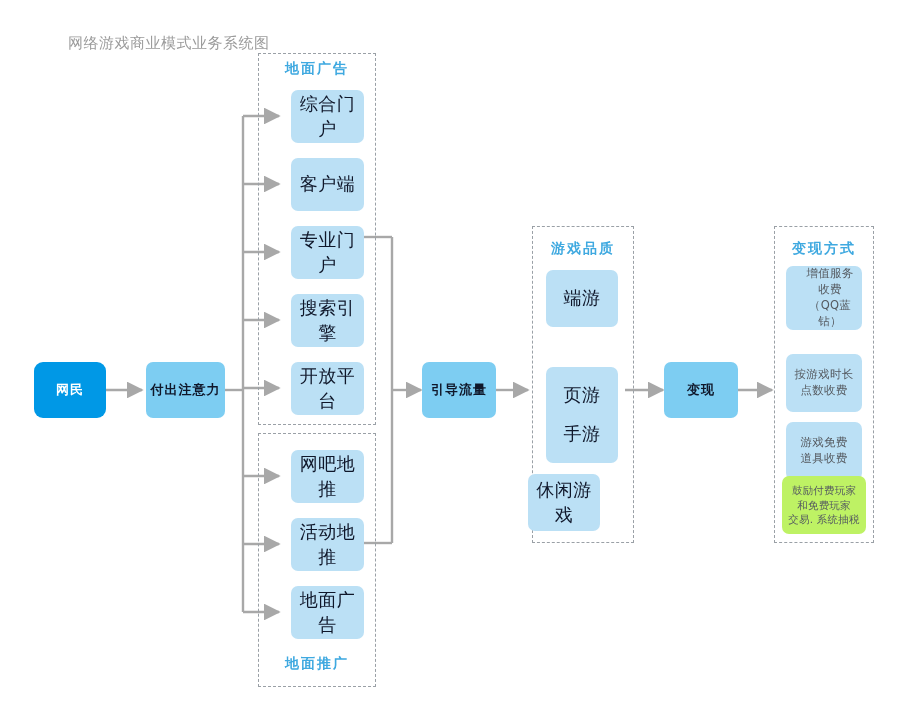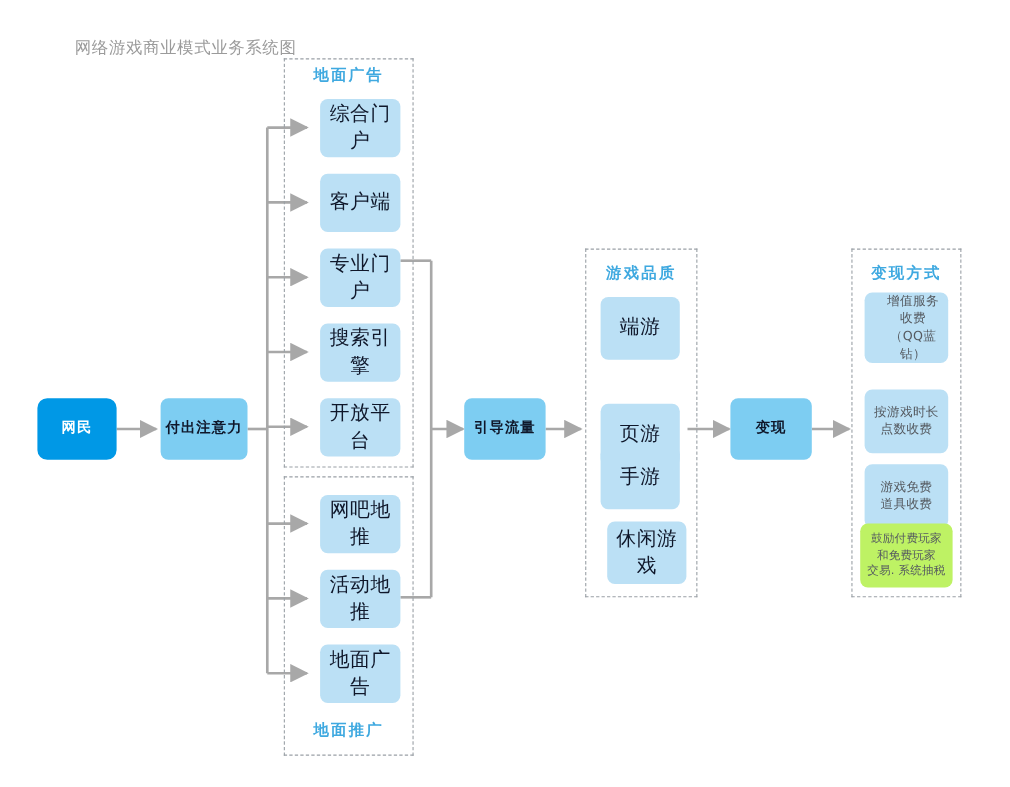--- a/index.html
+++ b/index.html
@@ -164,21 +164,21 @@
   <div class="node node-light" style="left:291px; top:362px; width:73px; height:53px;">开放平台</div>
   <div class="node node-light" style="left:291px; top:294px; width:73px; height:53px;">搜索引擎</div>
 
   <div class="node node-light" style="left:291px; top:450px; width:73px; height:53px;">网吧地推</div>
   <div class="node node-light" style="left:291px; top:518px; width:73px; height:53px;">活动地推</div>
   <div class="node node-light" style="left:291px; top:586px; width:73px; height:53px;">地面广告</div>
 
   <div class="node node-light" style="left:546px; top:270px; width:72px; height:57px;">端游</div>
   <div class="node node-light" style="left:546px; top:338px; width:72px; height:57px;margin-top:29px;">页游</div>
   <div class="node node-light" style="left:546px; top:406px; width:72px; height:57px;">手游</div>
-  <div class="node node-light" style="left:552px; top:474px; width:72px; height:57px;">休闲游戏</div>
+  <div class="node node-light" style="left:528px; top:474px; width:72px; height:57px;">休闲游戏</div>
 
   <div class="node node-light-sm" style="left:786px; top:266px; width:76px; height:64px; flex-direction:column;padding-left:12px;">
     <span>增值服务</span>
     <span>收费</span>
     <span>（QQ蓝钻）</span>
   </div>
 
   <div class="node node-light-sm" style="left:786px; top:354px; width:76px; height:58px; flex-direction:column;">
     <span>按游戏时长</span>
     <span>点数收费</span>

